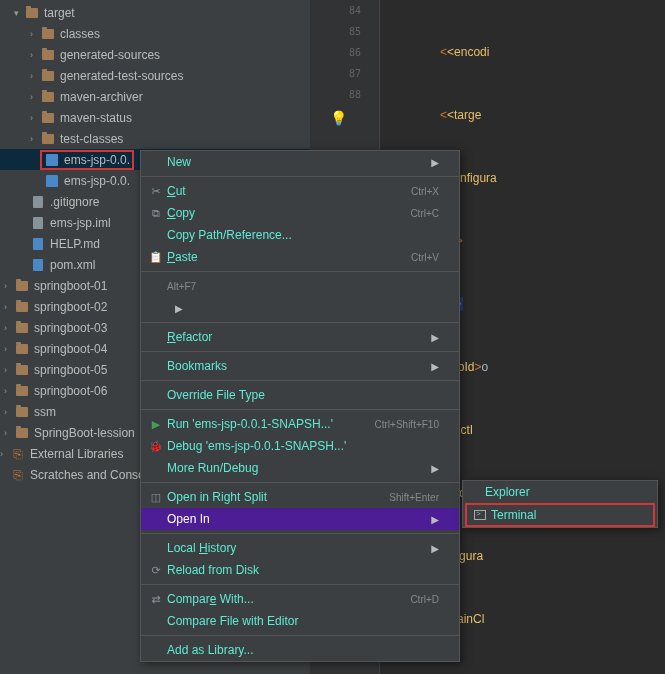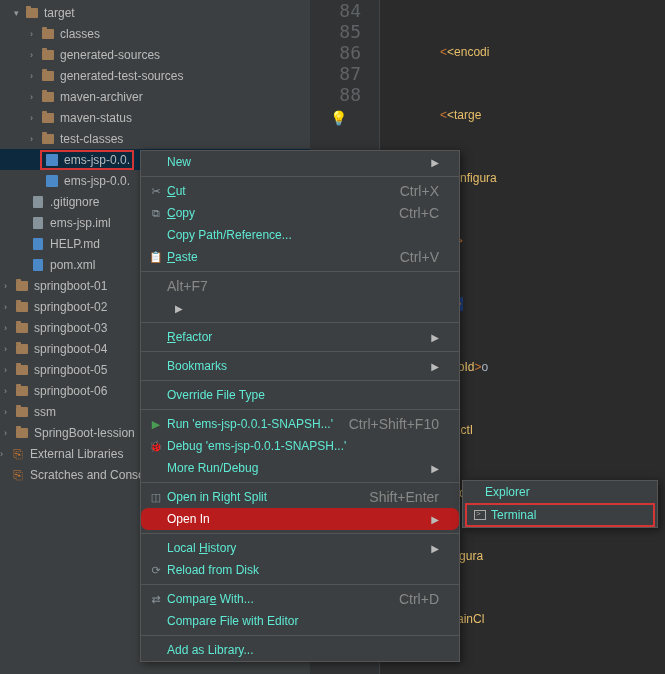--- a/index.html
+++ b/index.html
@@ -11,38 +11,38 @@
 .tree-row.sel { background: #0d293e; }
 .tree-row .arrow { width: 10px; font-size: 9px; color: #999; }
 .tree-row .icon { width: 16px; display: inline-flex; justify-content: center; margin-right: 4px; }
 .folder-icon { width: 12px; height: 10px; background: #9e7b54; border-radius: 1px; position: relative; }
 .folder-icon::before { content: ""; position: absolute; top: -2px; left: 0; width: 5px; height: 2px; background: #9e7b54; border-radius: 1px 1px 0 0; }
 .module-icon { width: 12px; height: 12px; background: #4a88c7; border-radius: 1px; }
 .file-icon { width: 10px; height: 12px; background: #87939a; border-radius: 1px; }
 .selected-box { border: 2px solid #d43636; padding: 0 2px; height: 20px; display: flex; align-items: center; }
 
 .gutter { position: absolute; left: 310px; top: 0; width: 70px; height: 674px; background: #313335; border-right: 1px solid #444; }
-.gutter-line { height: 21px; display: flex; align-items: center; justify-content: flex-end; padding-right: 18px; color: #606366; font-family: Consolas, monospace; font-size: 18px; }
+.gutter-line { height: 21px; display: flex; align-items: center; justify-content: flex-end; padding-right: 18px; color: #606366; font-family: Consolas, monospace; font-size: 10px; }
 .bulb { position: absolute; left: 330px; top: 110px; color: #f2c96b; font-size: 14px; }
 
 .editor { position: absolute; left: 380px; top: 0; width: 285px; height: 674px; background: #2b2b2b; font-family: Consolas, monospace; font-size: 14px; line-height: 21px; white-space: pre; }
 .editor .line { height: 21px; }
 .hl-plugin { background: #214283; color: #cc7832; padding: 0 2px; }
 .tag-name { color: #e8bf6a; }
 .tag-text { color: #a9b7c6; }
 .ang { color: #cc7832; }
 
 .ctx-menu { position: absolute; background: #3c3f41; border: 1px solid #555; box-shadow: 2px 2px 8px rgba(0,0,0,0.5); }
 .main-menu { left: 140px; top: 150px; width: 320px; }
 .menu-item { display: flex; align-items: center; height: 22px; padding: 0 20px 0 6px; cursor: default; }
 .menu-item .mi-icon { width: 18px; display: inline-flex; justify-content: center; margin-right: 2px; }
 .menu-item .mi-label { flex: 1; color: #5eead4; }
-.menu-item .mi-short { color: #888; font-size: 14px; }
+.menu-item .mi-short { color: #888; font-size: 10px; }
 .menu-item .mi-arrow { color: #bbb; font-size: 10px; margin-left: 8px; }
-.menu-item.hover { background: #b91c1c; border-radius: 7px; }
+.menu-item.hover { background: #4c1d95; }
 .menu-item.hover .mi-label, .menu-item.hover .mi-short { color: #fff; }
 .menu-sep { height: 1px; background: #555; margin: 3px 0; }
 .u { text-decoration: underline; }
 
 .sub-menu { left: 462px; top: 480px; width: 196px; }
 .sub-menu .menu-item { padding-left: 22px; }
 .terminal-box { border: 2px solid #d43636; margin: 0 2px; }
 .terminal-box .menu-item { height: 20px; }
 .terminal-icon { width: 12px; height: 10px; border: 1px solid #aaa; position: relative; }
 .terminal-icon::before { content: ">"; position: absolute; left: 1px; top: -2px; font-size: 8px; color: #aaa; }

